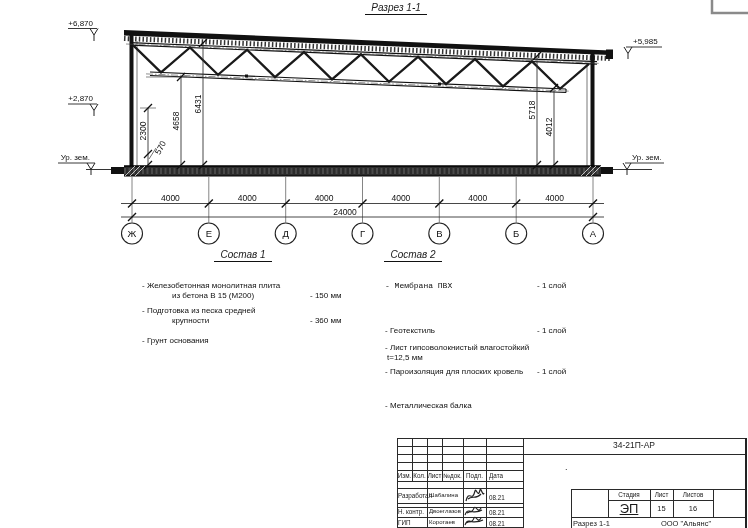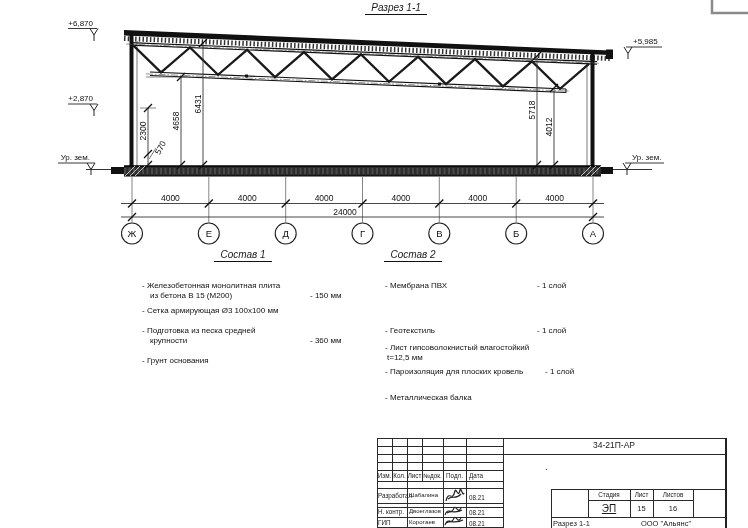--- a/index.html
+++ b/index.html
@@ -7,21 +7,21 @@
           font-family:"Liberation Sans",sans-serif;color:#1a1a1a;}
   .abs{position:absolute;}
   svg{display:block;}
   svg text{font-family:"Liberation Sans",sans-serif;fill:#111;}
   .sec-title{font-style:italic;font-size:10px;text-align:center;}
   .sec-title span{border-bottom:1px solid #111;padding:0 6px 1px;}
   .list{font-size:8px;line-height:10px;color:#111;}
   .list .item{display:flex;align-items:flex-end;}
   .list .nm{flex:none;}
   .list .val{flex:none;}
-  .l2{padding-left:8px;}
+  .l2{padding-left:8px;margin-left:22px;}
   .hl{position:absolute;height:1px;background:#2a2a2a;}
   .vl{position:absolute;width:1px;background:#2a2a2a;}
   .tb-txt{position:absolute;font-size:6.3px;line-height:7px;white-space:nowrap;}
   .tb-c{text-align:center;}
 </style>
 </head>
 <body>
 
 <div class="canvas">
 
@@ -178,73 +178,68 @@
   <div class="abs list" style="left:142px;top:281px;width:230px;">
     <div class="item" style="margin-bottom:5px;">
       <div class="nm" style="width:168px;">
         <div>- Железобетонная  монолитная плита</div>
         <div class="l2">из бетона В 15 (М200)</div>
       </div>
       <div class="val">- 150 мм</div>
     </div>
     <div class="item" style="margin-bottom:10px;">
       <div class="nm" style="width:168px;">
-          <div>- Сетка армирующая Ø3 100x100 мм</div>
-        </div>
-    </div>
-    <div class="item" style="margin-bottom:10px;">
-      <div class="nm" style="width:168px;">
         <div>- Подготовка из песка средней</div>
         <div class="l2">крупности</div>
       </div>
       <div class="val">- 360 мм</div>
     </div>
     <div class="item">
       <div class="nm" style="width:168px;">
           <div>- Грунт основания</div>
         </div>
     </div>
   </div>
 
   <div class="abs sec-title" style="left:383px;top:249px;width:60px;">
     <span>Состав 2</span>
   </div>
   <div class="abs list" style="left:385px;top:281px;width:210px;">
     <div class="item" style="margin-bottom:7px;">
-      <div class="nm" style="width:152px;">
+      <div class="nm" style="width:152px;font-family:Liberation Mono, monospace;">
           <div>- Мембрана ПВХ</div>
         </div>
       <div class="val">- 1 слой</div>
     </div>
     <div class="item" style="margin-bottom:7px;margin-top:35px;">
       <div class="nm" style="width:152px;">
           <div>- Геотекстиль</div>
         </div>
       <div class="val">- 1 слой</div>
     </div>
     <div class="item" style="margin-bottom:4px;">
       <div class="nm" style="width:152px;">
         <div>- Лист гипсоволокнистый влагостойкий</div>
         <div style="padding-left:2px;">t=12,5 мм</div>
       </div>
     </div>
-    <div class="item" style="margin-bottom:16px;gap:8px;">
+    <div class="item" style="margin-bottom:24px;">
       <div class="nm" style="width:152px;">
           <div>- Пароизоляция для плоских кровель</div>
         </div>
       <div class="val">- 1 слой</div>
     </div>
     <div class="item">
       <div class="nm" style="width:152px;">
           <div>- Металлическая балка</div>
         </div>
     </div>
   </div>
 
-  <div class="abs" style="left:377px;top:438px;width:349px;height:90px;">
+  <div class="abs" style="left:397px;top:438px;width:349px;height:90px;">
 
     <div class="hl" style="left:0;top:0;width:348px;"></div>
     <div class="vl" style="left:0;top:0;height:90px;"></div>
     <div class="vl" style="left:348px;top:0;height:90px;background:#222;width:1.5px;"></div>
     <div class="vl" style="left:126px;top:0;height:90px;"></div>
 
     <div class="hl" style="left:0;top:8px;width:126px;"></div>
     <div class="hl" style="left:0;top:16px;width:348px;"></div>
     <div class="hl" style="left:0;top:24px;width:126px;"></div>
     <div class="hl" style="left:0;top:32px;width:126px;"></div>
@@ -296,21 +291,21 @@
     <div class="hl" style="left:211px;top:62px;width:105px;"></div>
     <div class="hl" style="left:174px;top:79px;width:174px;"></div>
     <div class="vl" style="left:211px;top:51px;height:28px;"></div>
     <div class="vl" style="left:253px;top:51px;height:28px;"></div>
     <div class="vl" style="left:276px;top:51px;height:28px;"></div>
     <div class="vl" style="left:316px;top:51px;height:28px;"></div>
 
     <div class="tb-txt tb-c" style="left:211px;top:53px;width:42px;">Стадия</div>
     <div class="tb-txt tb-c" style="left:253px;top:53px;width:23px;">Лист</div>
     <div class="tb-txt tb-c" style="left:276px;top:53px;width:40px;">Листов</div>
-    <div class="tb-txt tb-c" style="left:211px;top:67px;width:42px;font-size:10px;text-decoration:underline;">ЭП</div>
+    <div class="tb-txt tb-c" style="left:211px;top:67px;width:42px;font-size:13px;text-decoration:underline;">ЭП</div>
     <div class="tb-txt tb-c" style="left:253px;top:67px;width:23px;font-size:7.5px;">15</div>
     <div class="tb-txt tb-c" style="left:276px;top:67px;width:40px;font-size:7.5px;">16</div>
 
     <div class="tb-txt" style="left:176px;top:82px;font-size:7.5px;">Разрез 1-1</div>
     <div class="tb-txt tb-c" style="left:230px;top:82px;width:118px;font-size:7.5px;">ООО "Альянс"</div>
   </div>
 
 </div>
 
 </body></html>

